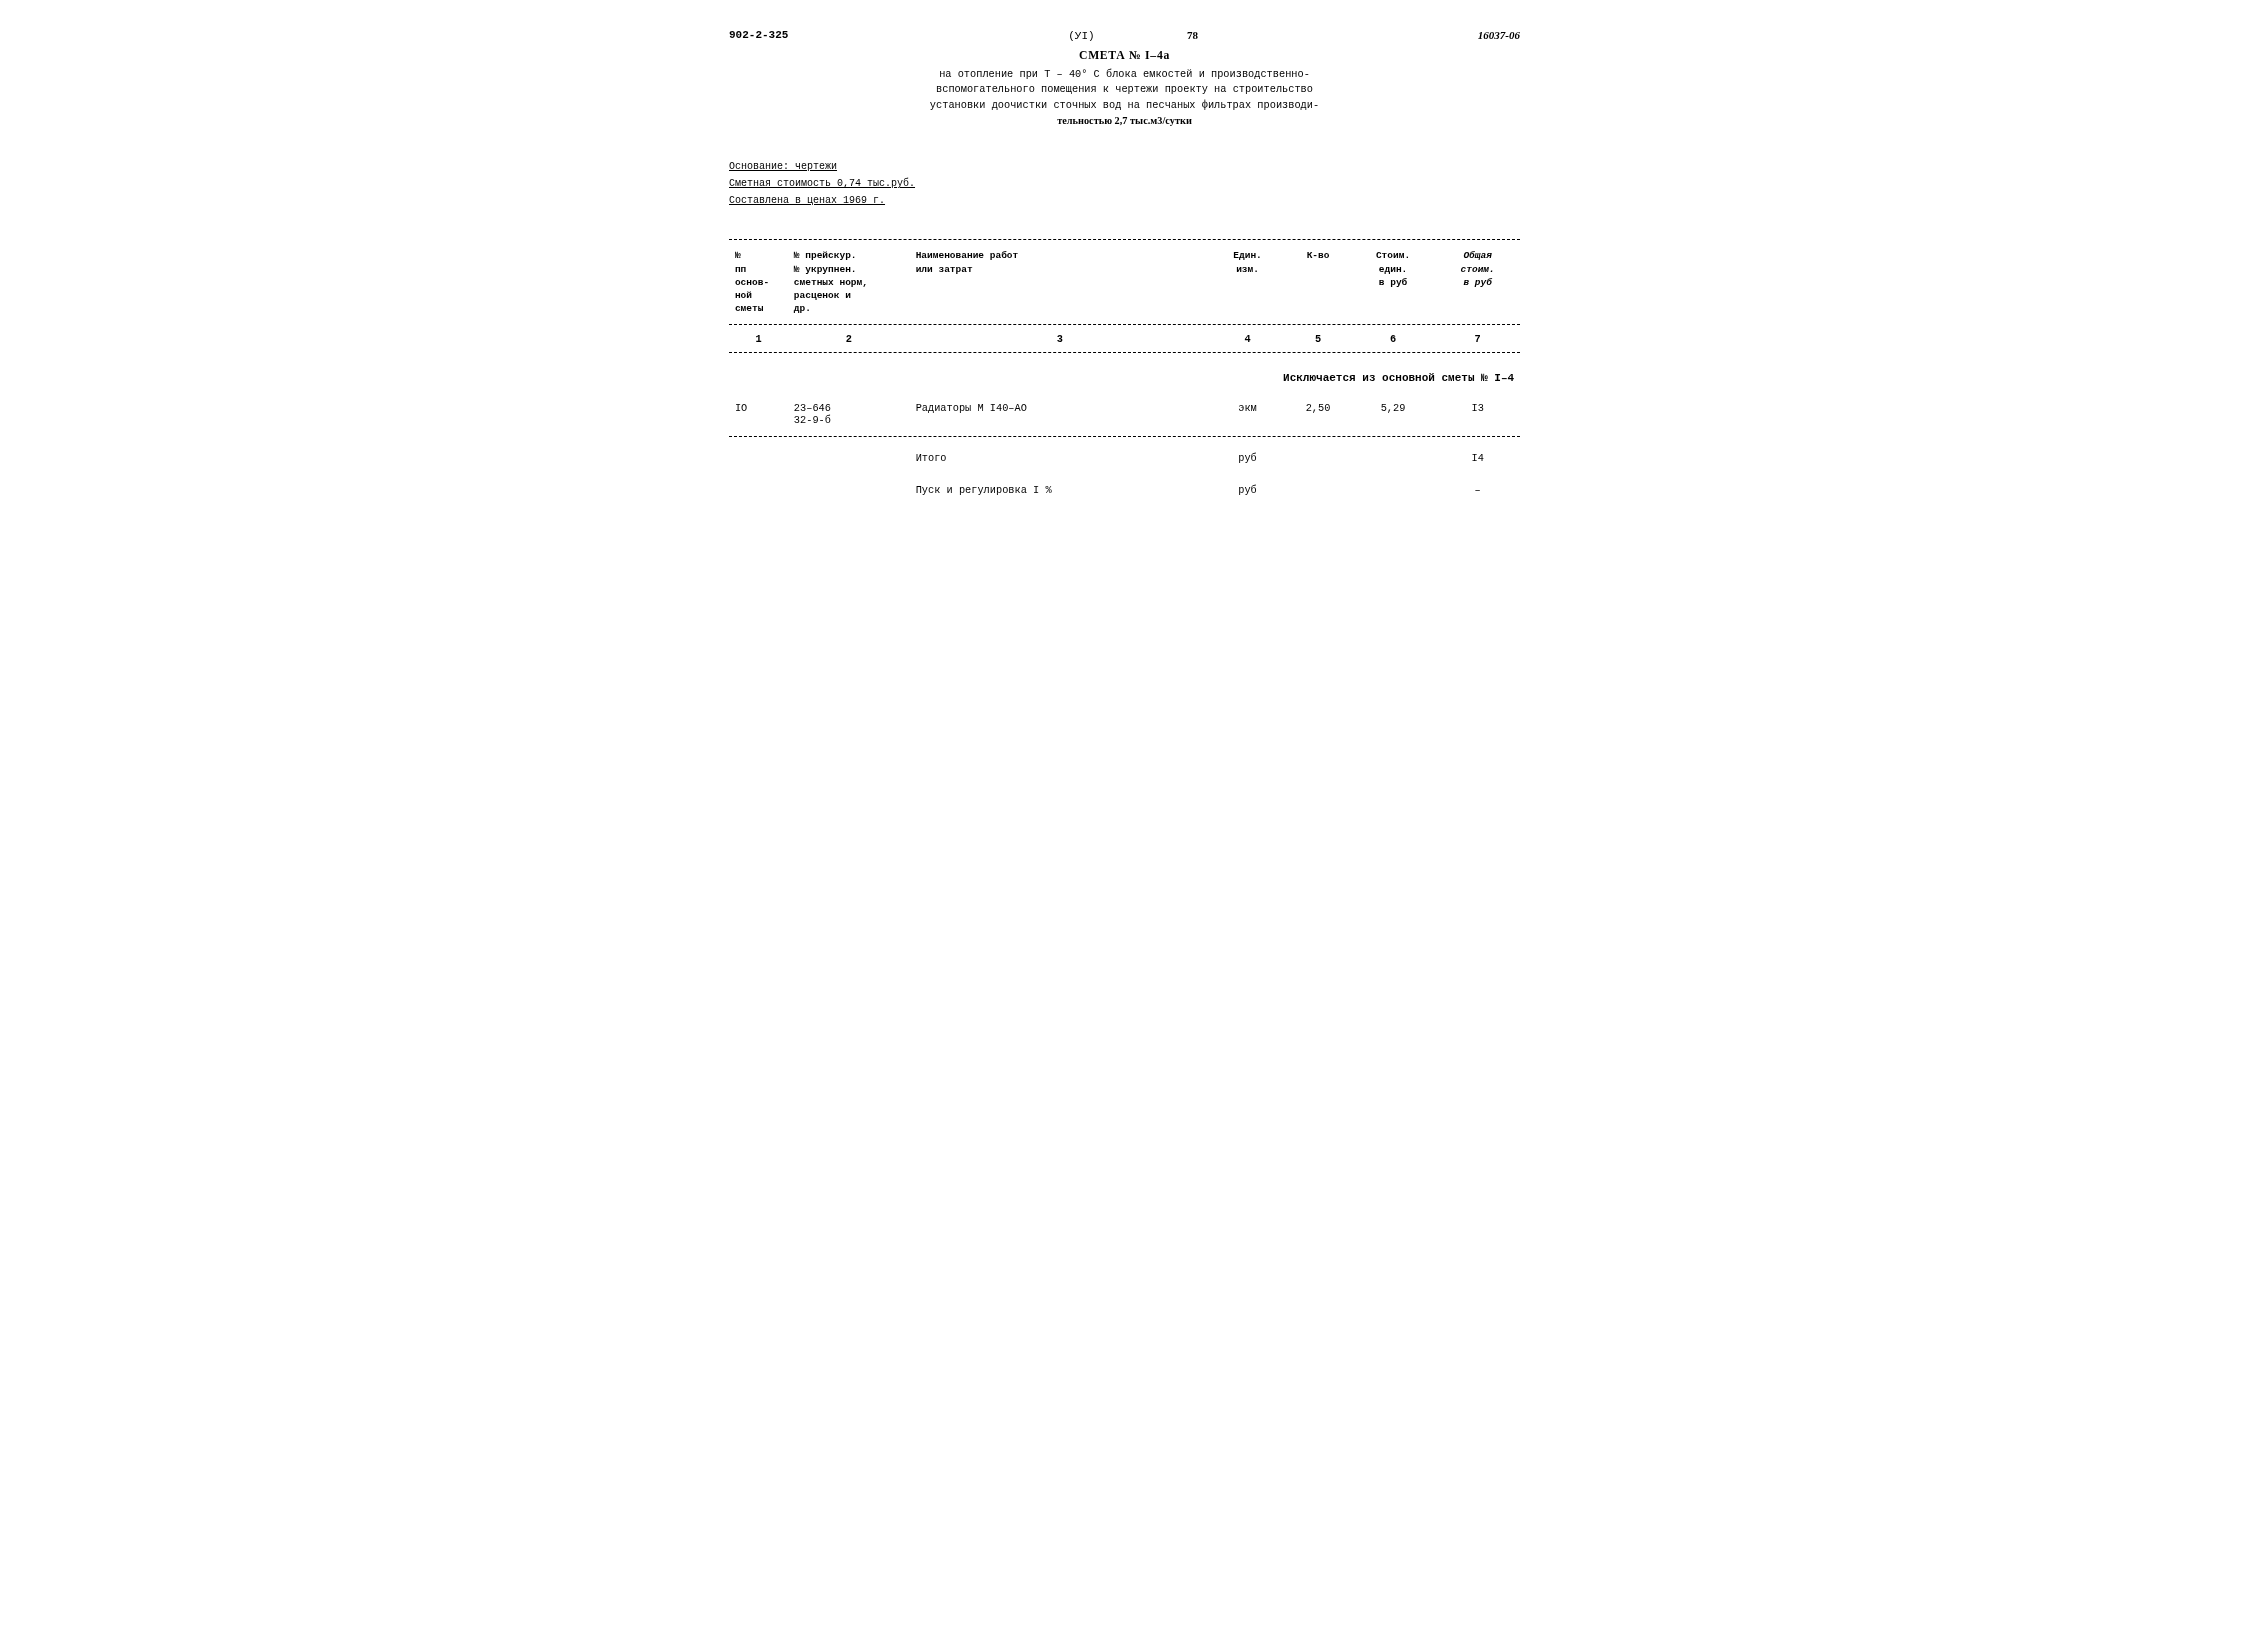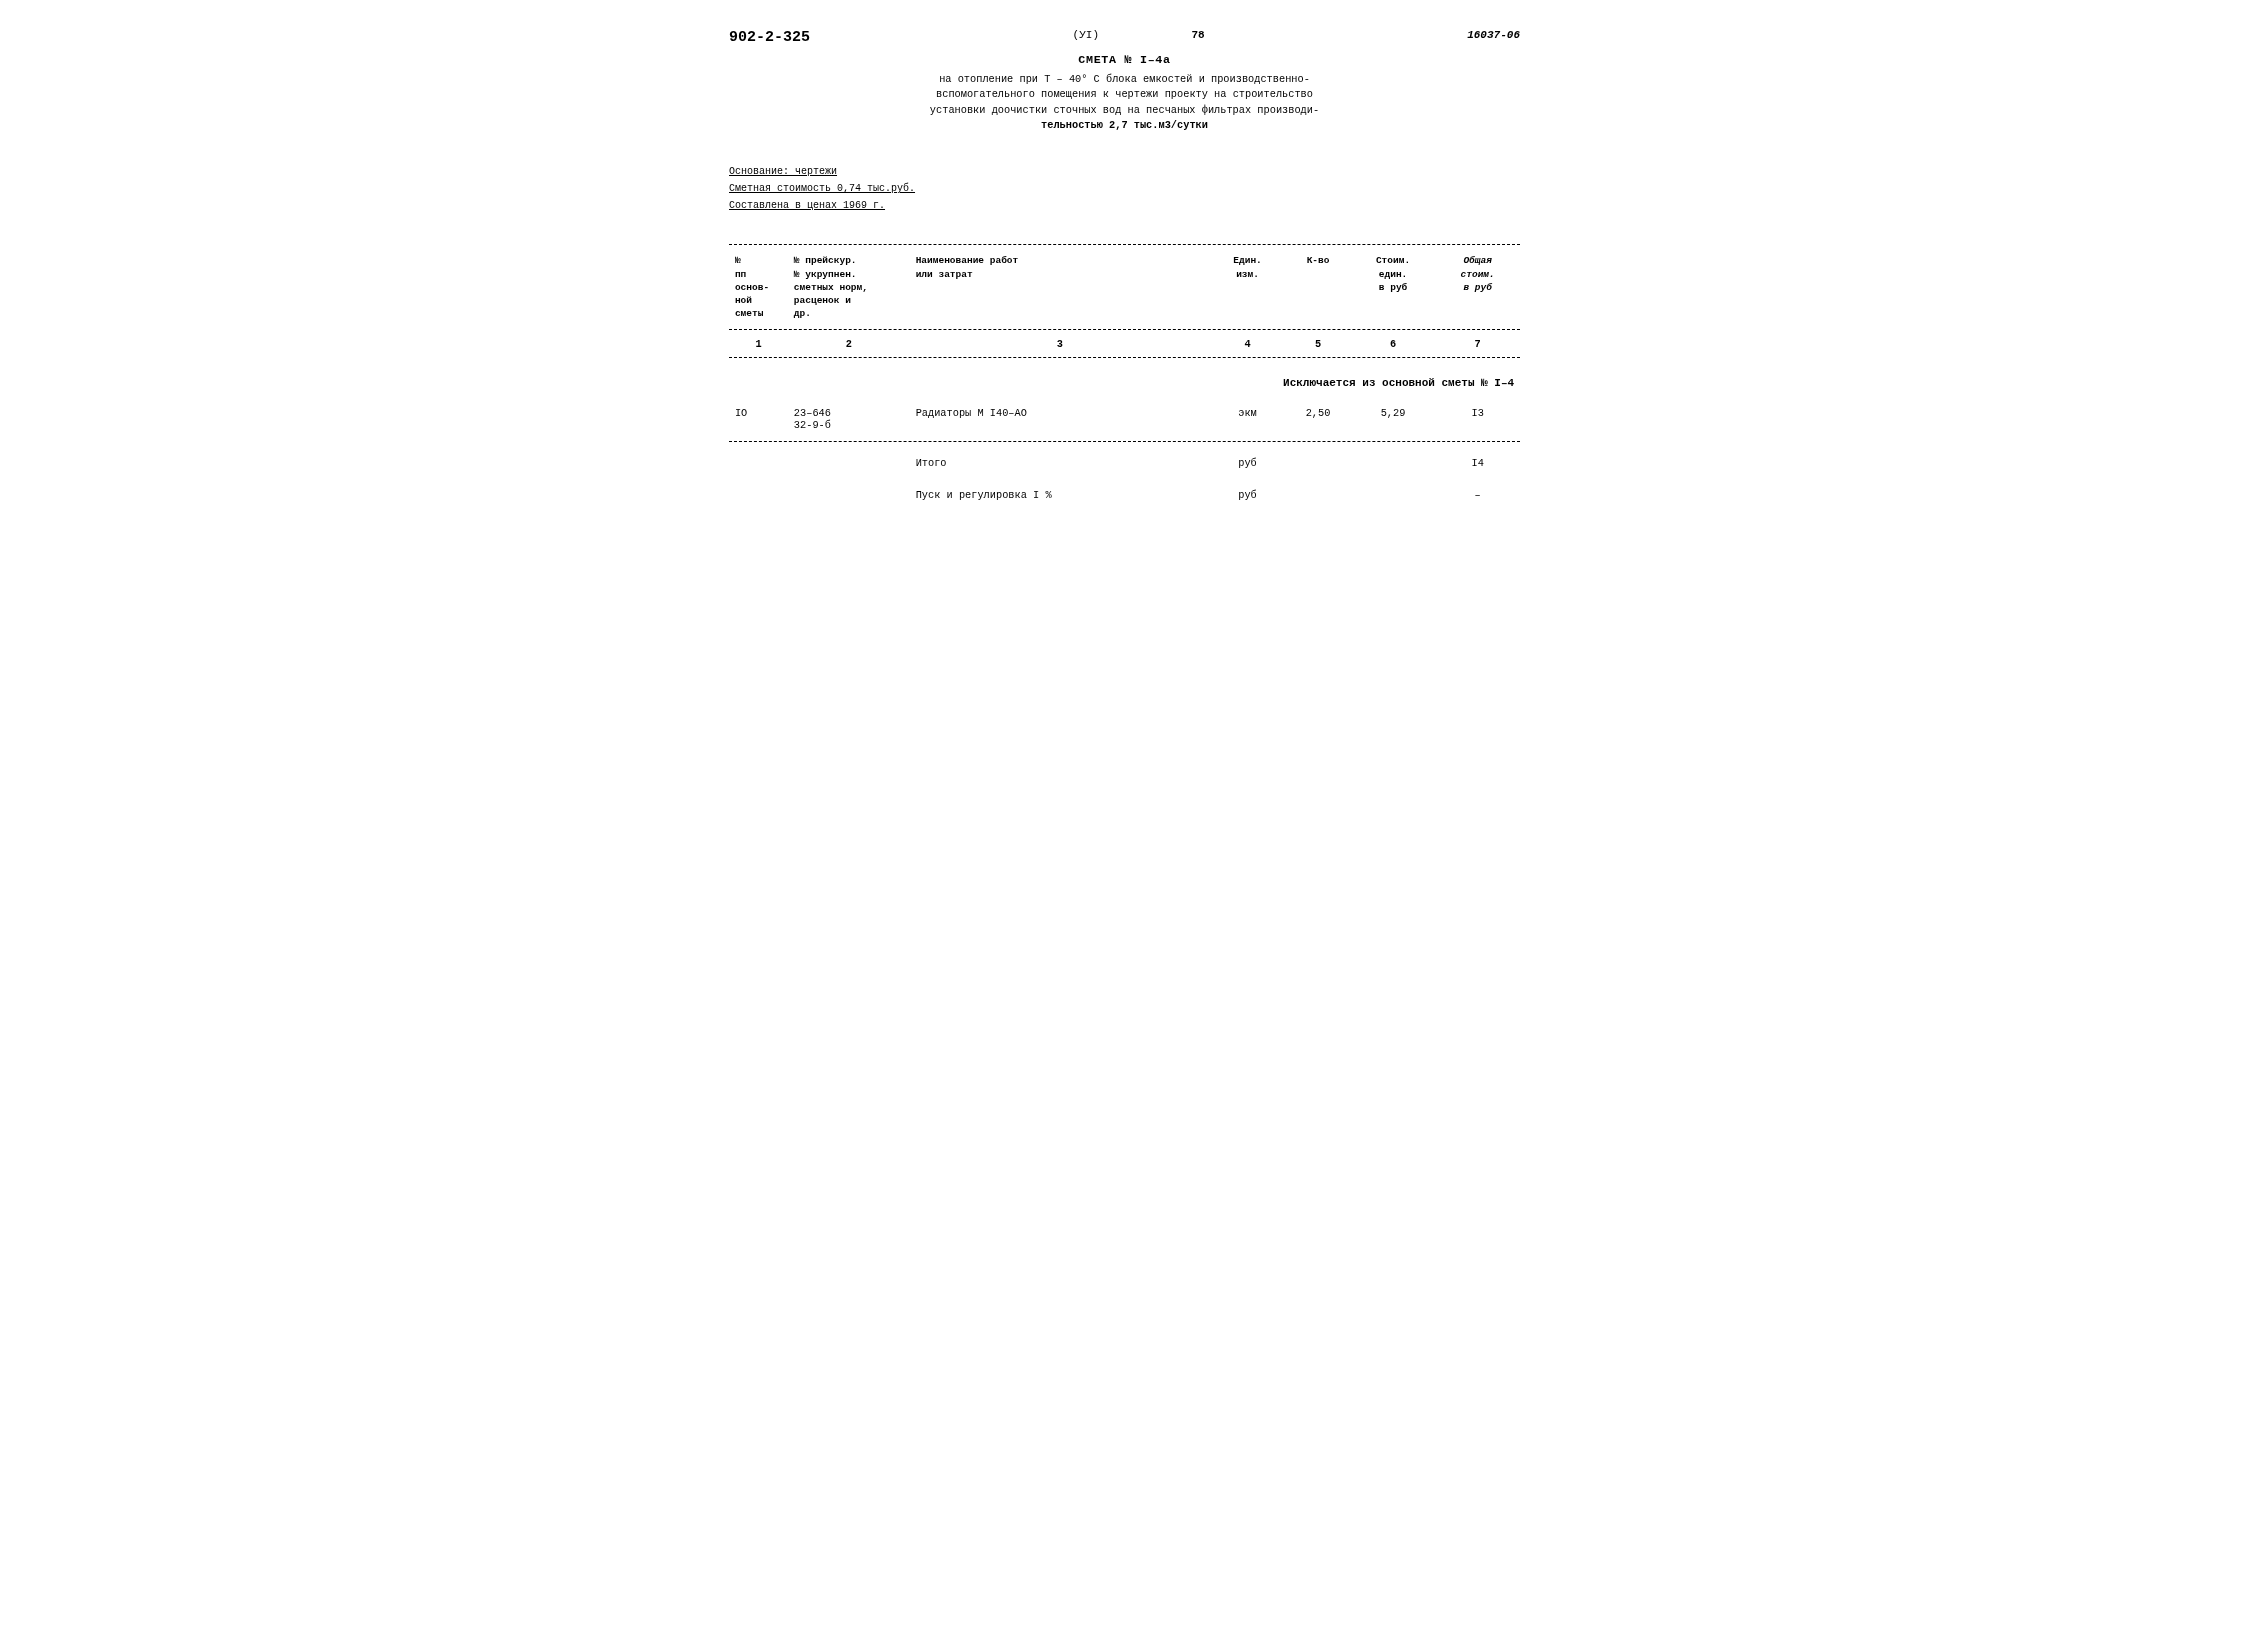--- a/index.html
+++ b/index.html
@@ -16,21 +16,21 @@
       max-width: 879px;
       margin: 0 auto;
     }
     .page-header {
       display: flex;
       justify-content: space-between;
       align-items: flex-start;
       margin-bottom: 7.3px;
     }
     .header-left {
-      font-size: 15px;
+      font-size: 11px;
       font-weight: bold;
     }
     .header-center {
       font-size: 11px;
     }
     .header-right {
       font-size: 11px;
       font-style: italic;
       font-weight: bold;
     }
@@ -114,20 +114,21 @@
     .total-row td {
       padding: 10.3px 5.9px;
       font-size: 10.3px;
       vertical-align: middle;
     }
     .total-row td.center {
       text-align: center;
     }
     .bold {
       font-weight: bold;
+      font-family: Liberation Serif, serif;
     }
     .italic {
       font-style: italic;
     }
     .page-num {
       font-size: 11px;
     }
   </style>
 </head>
 <body>

